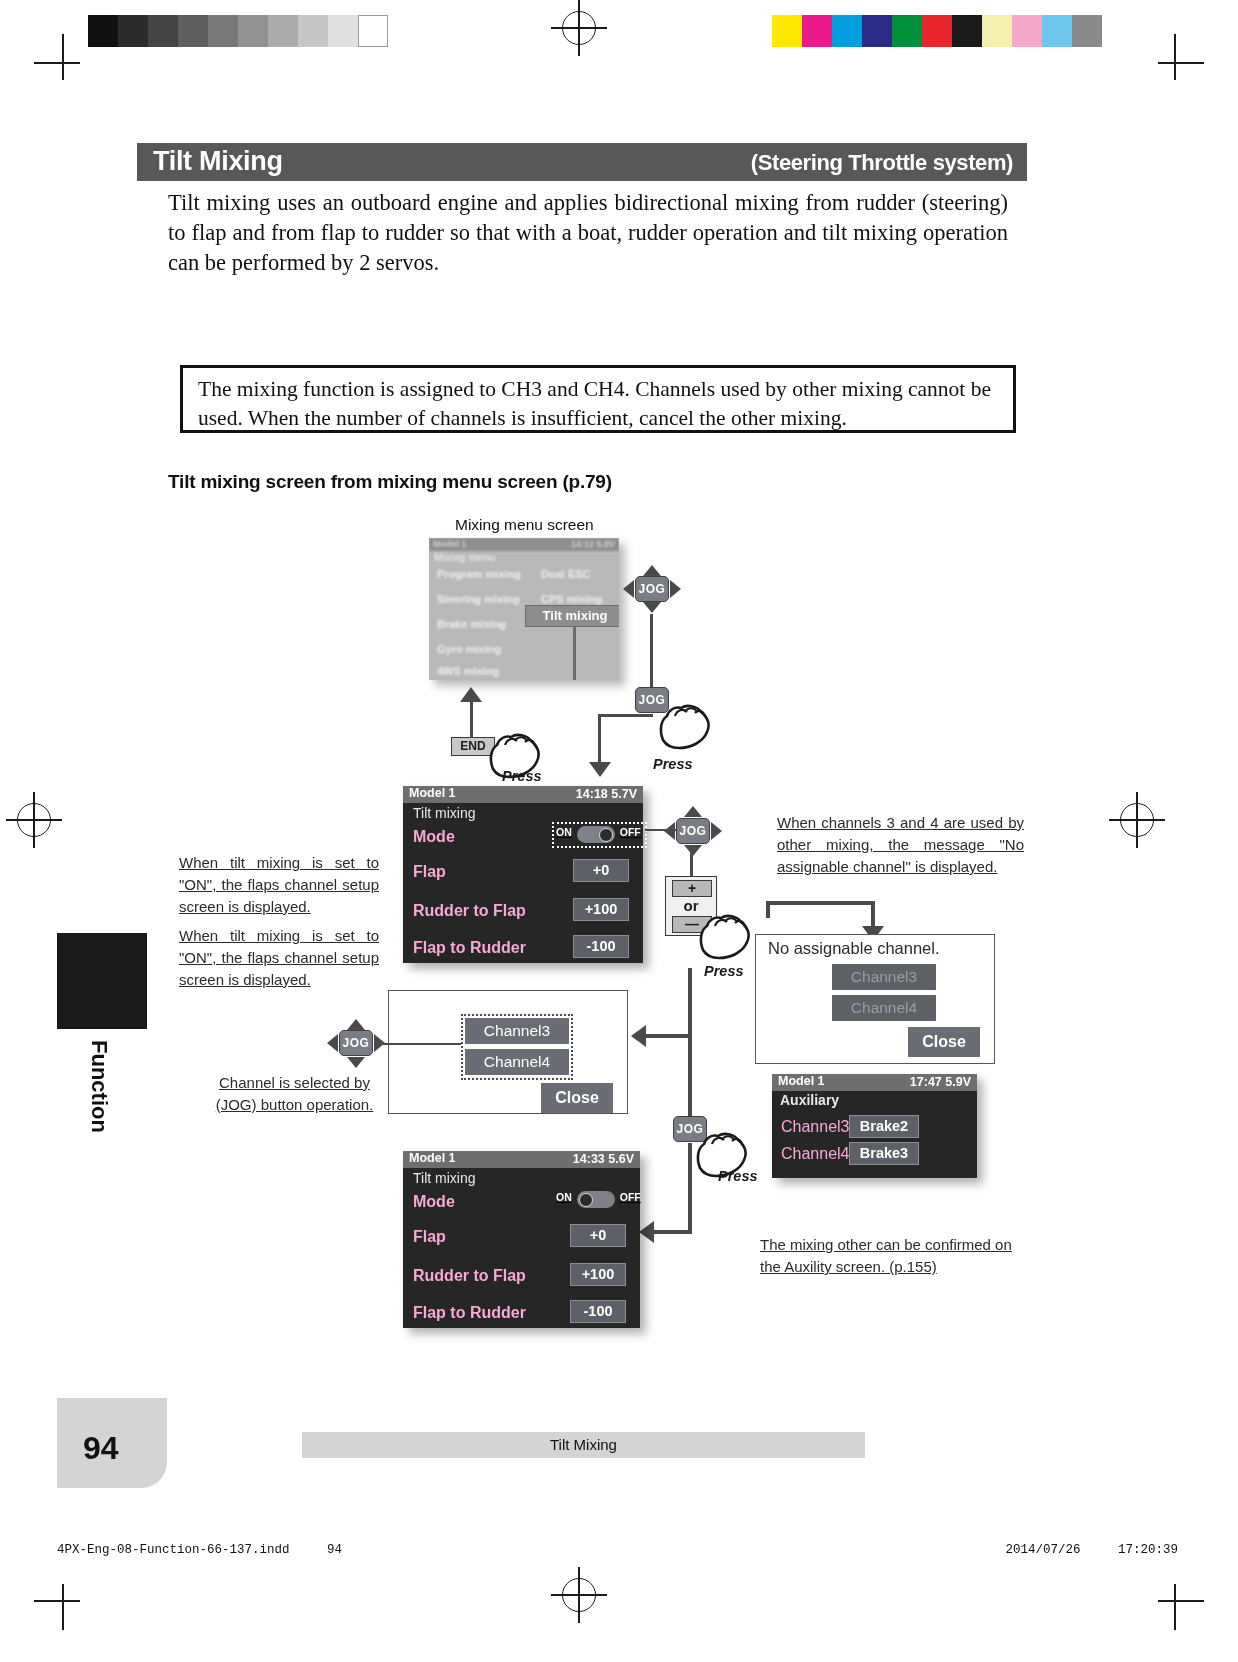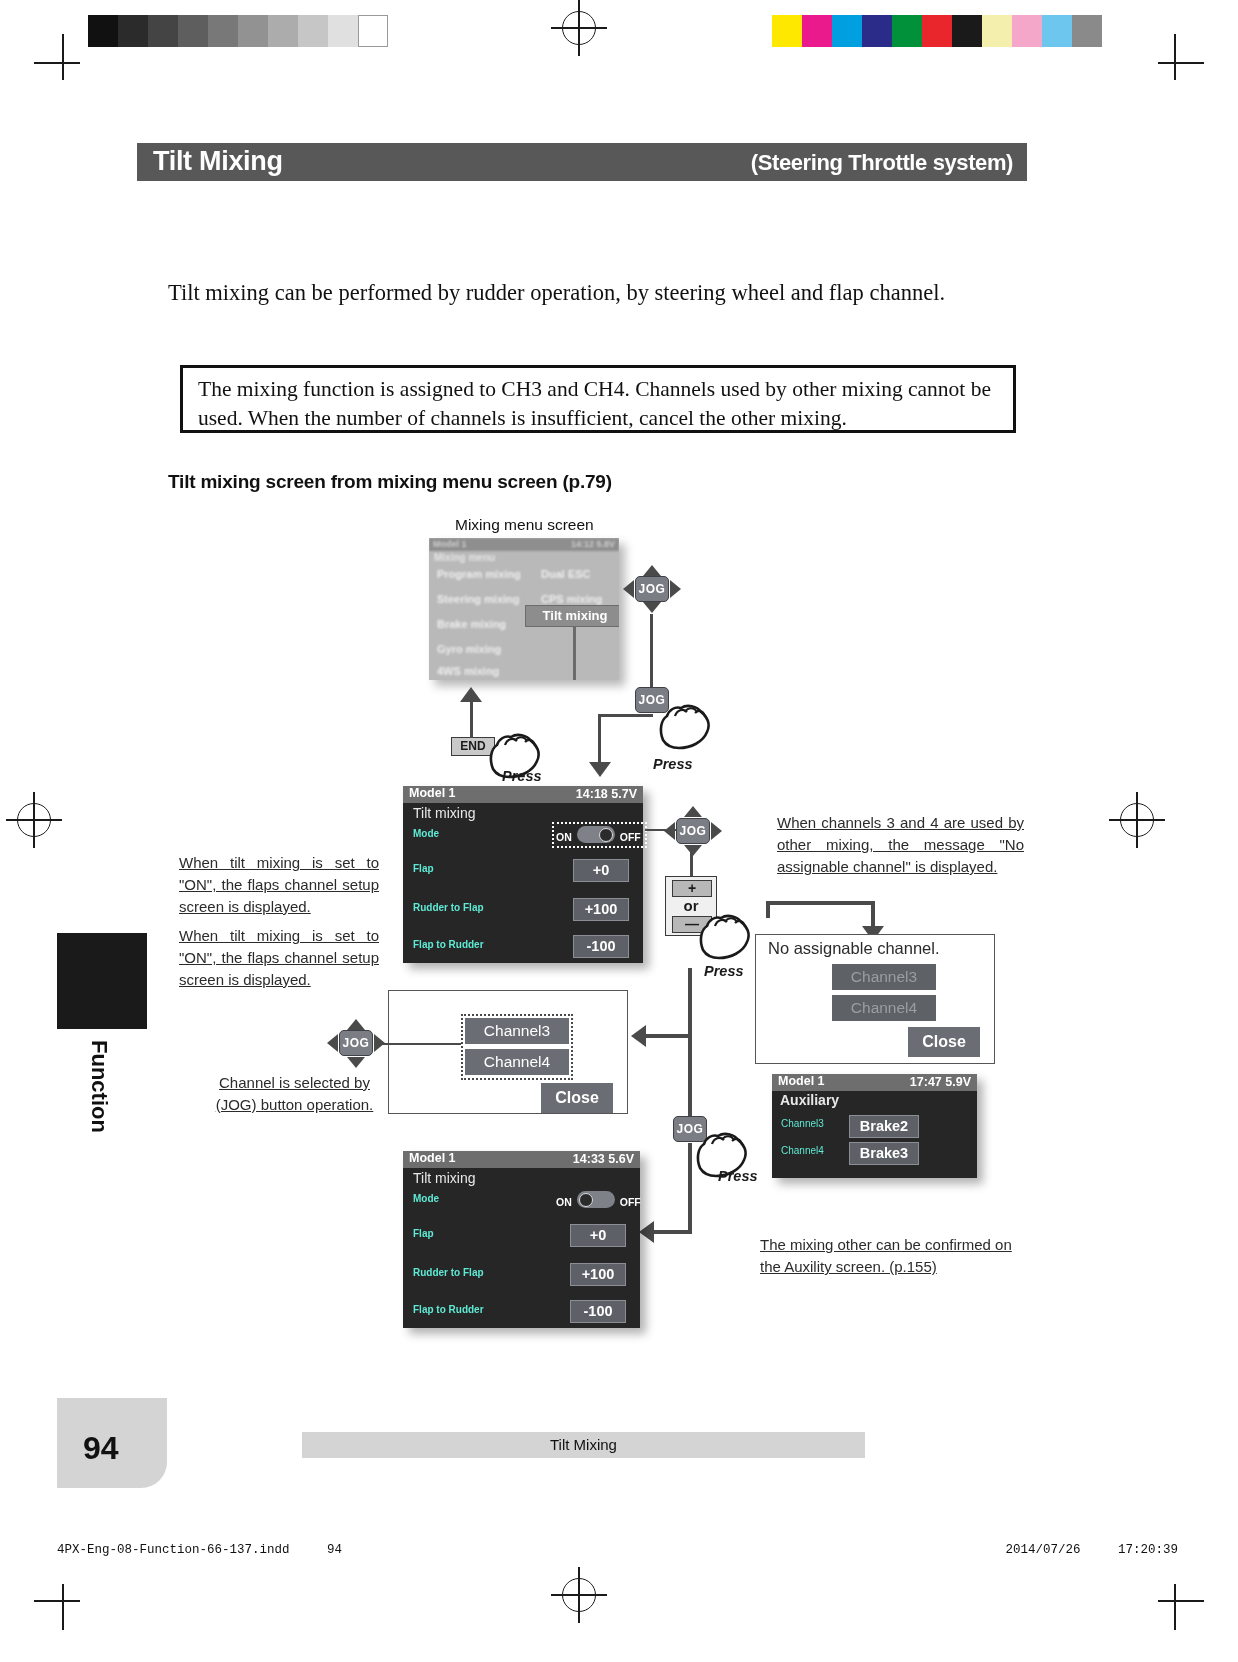--- a/index.html
+++ b/index.html
@@ -60,28 +60,28 @@
   
   .lcd { position: absolute; background: #262626; }
   .lcd.shadow { box-shadow: 6px 6px 9px rgba(0,0,0,0.30); }
   .lcd-bar {
     position: absolute; left: 0; top: 0; width: 100%; height: 17px;
     background: #6e6e6e; color: #fff; font-size: 12.5px; font-weight: bold;
   }
   .lcd-bar .m { position: absolute; left: 6px; top: 0; }
   .lcd-bar .t { position: absolute; right: 6px; top: 1px; }
   .lcd-sub { position: absolute; left: 10px; top: 19px; color: #e8e8e8; font-size: 14px; }
-  .lcd-row-label { position: absolute; color: #5eead4; font-size: 10px; font-weight: bold; text-align: center; }
+  .lcd-row-label { position: absolute; color: #f9a8d4; font-size: 16px; font-weight: bold; text-align: center; }
   .val-btn {
     position: absolute; background: #5d6066; color: #fff;
     font-size: 14.5px; font-weight: bold; text-align: center;
     border: 1px solid #8b8e94; line-height: 21px; height: 23px;
   }
 
-  .toggle-wrap { position: absolute; display: flex; align-items: flex-end; }
+  .toggle-wrap { position: absolute; display: flex; align-items: flex-start; text-decoration: underline; }
   .toggle-wrap .onoff { color: #fff; font-size: 10.5px; font-weight: bold; }
   .tgl {
     width: 38px; height: 17px; border-radius: 9px; background: #7e8188;
     margin: 0 5px; position: relative;
   }
   .tgl .knob {
     position: absolute; top: 1.5px; width: 14px; height: 14px; border-radius: 50%;
     background: #2b2b2b; border: 1.5px solid #d8d8d8;
   }
   .tgl .knob.right { right: 2px; }
@@ -266,21 +266,21 @@
 
   <div class="reg-circle" style="left:562px; top:1578px;"></div>
   <div class="reg-cross-h" style="left:551px; top:1594px; width:56px; height:2px;"></div>
   <div class="reg-cross-v" style="left:578px; top:1567px; width:2px; height:56px;"></div>
 
   <div class="title-band">
     <div class="t-left">Tilt Mixing</div>
     <div class="t-right">(Steering Throttle system)</div>
   </div>
 
-  <div class="body-serif para2">Tilt mixing can be performed by rudder operation, by steering wheel and flap channel.</div>
+  <div class="body-serif para1">Tilt mixing uses an outboard engine and applies bidirectional mixing from rudder (steering) to flap and from flap to rudder so that with a boat, rudder operation and tilt mixing operation can be performed by 2 servos.</div>
 
   <div class="note-box">
     <div class="inner">The mixing function is assigned to CH3 and CH4. Channels used by other mixing cannot be used. When the number of channels is insufficient, cancel the other mixing.</div>
   </div>
 
   <div class="sec-head">Tilt mixing screen from mixing menu screen (p.79)</div>
 
   <div style="position:absolute; left:455px; top:516px; font-size:15.5px; color:#111;">Mixing menu screen</div>
 
   <div class="menu-screen">

